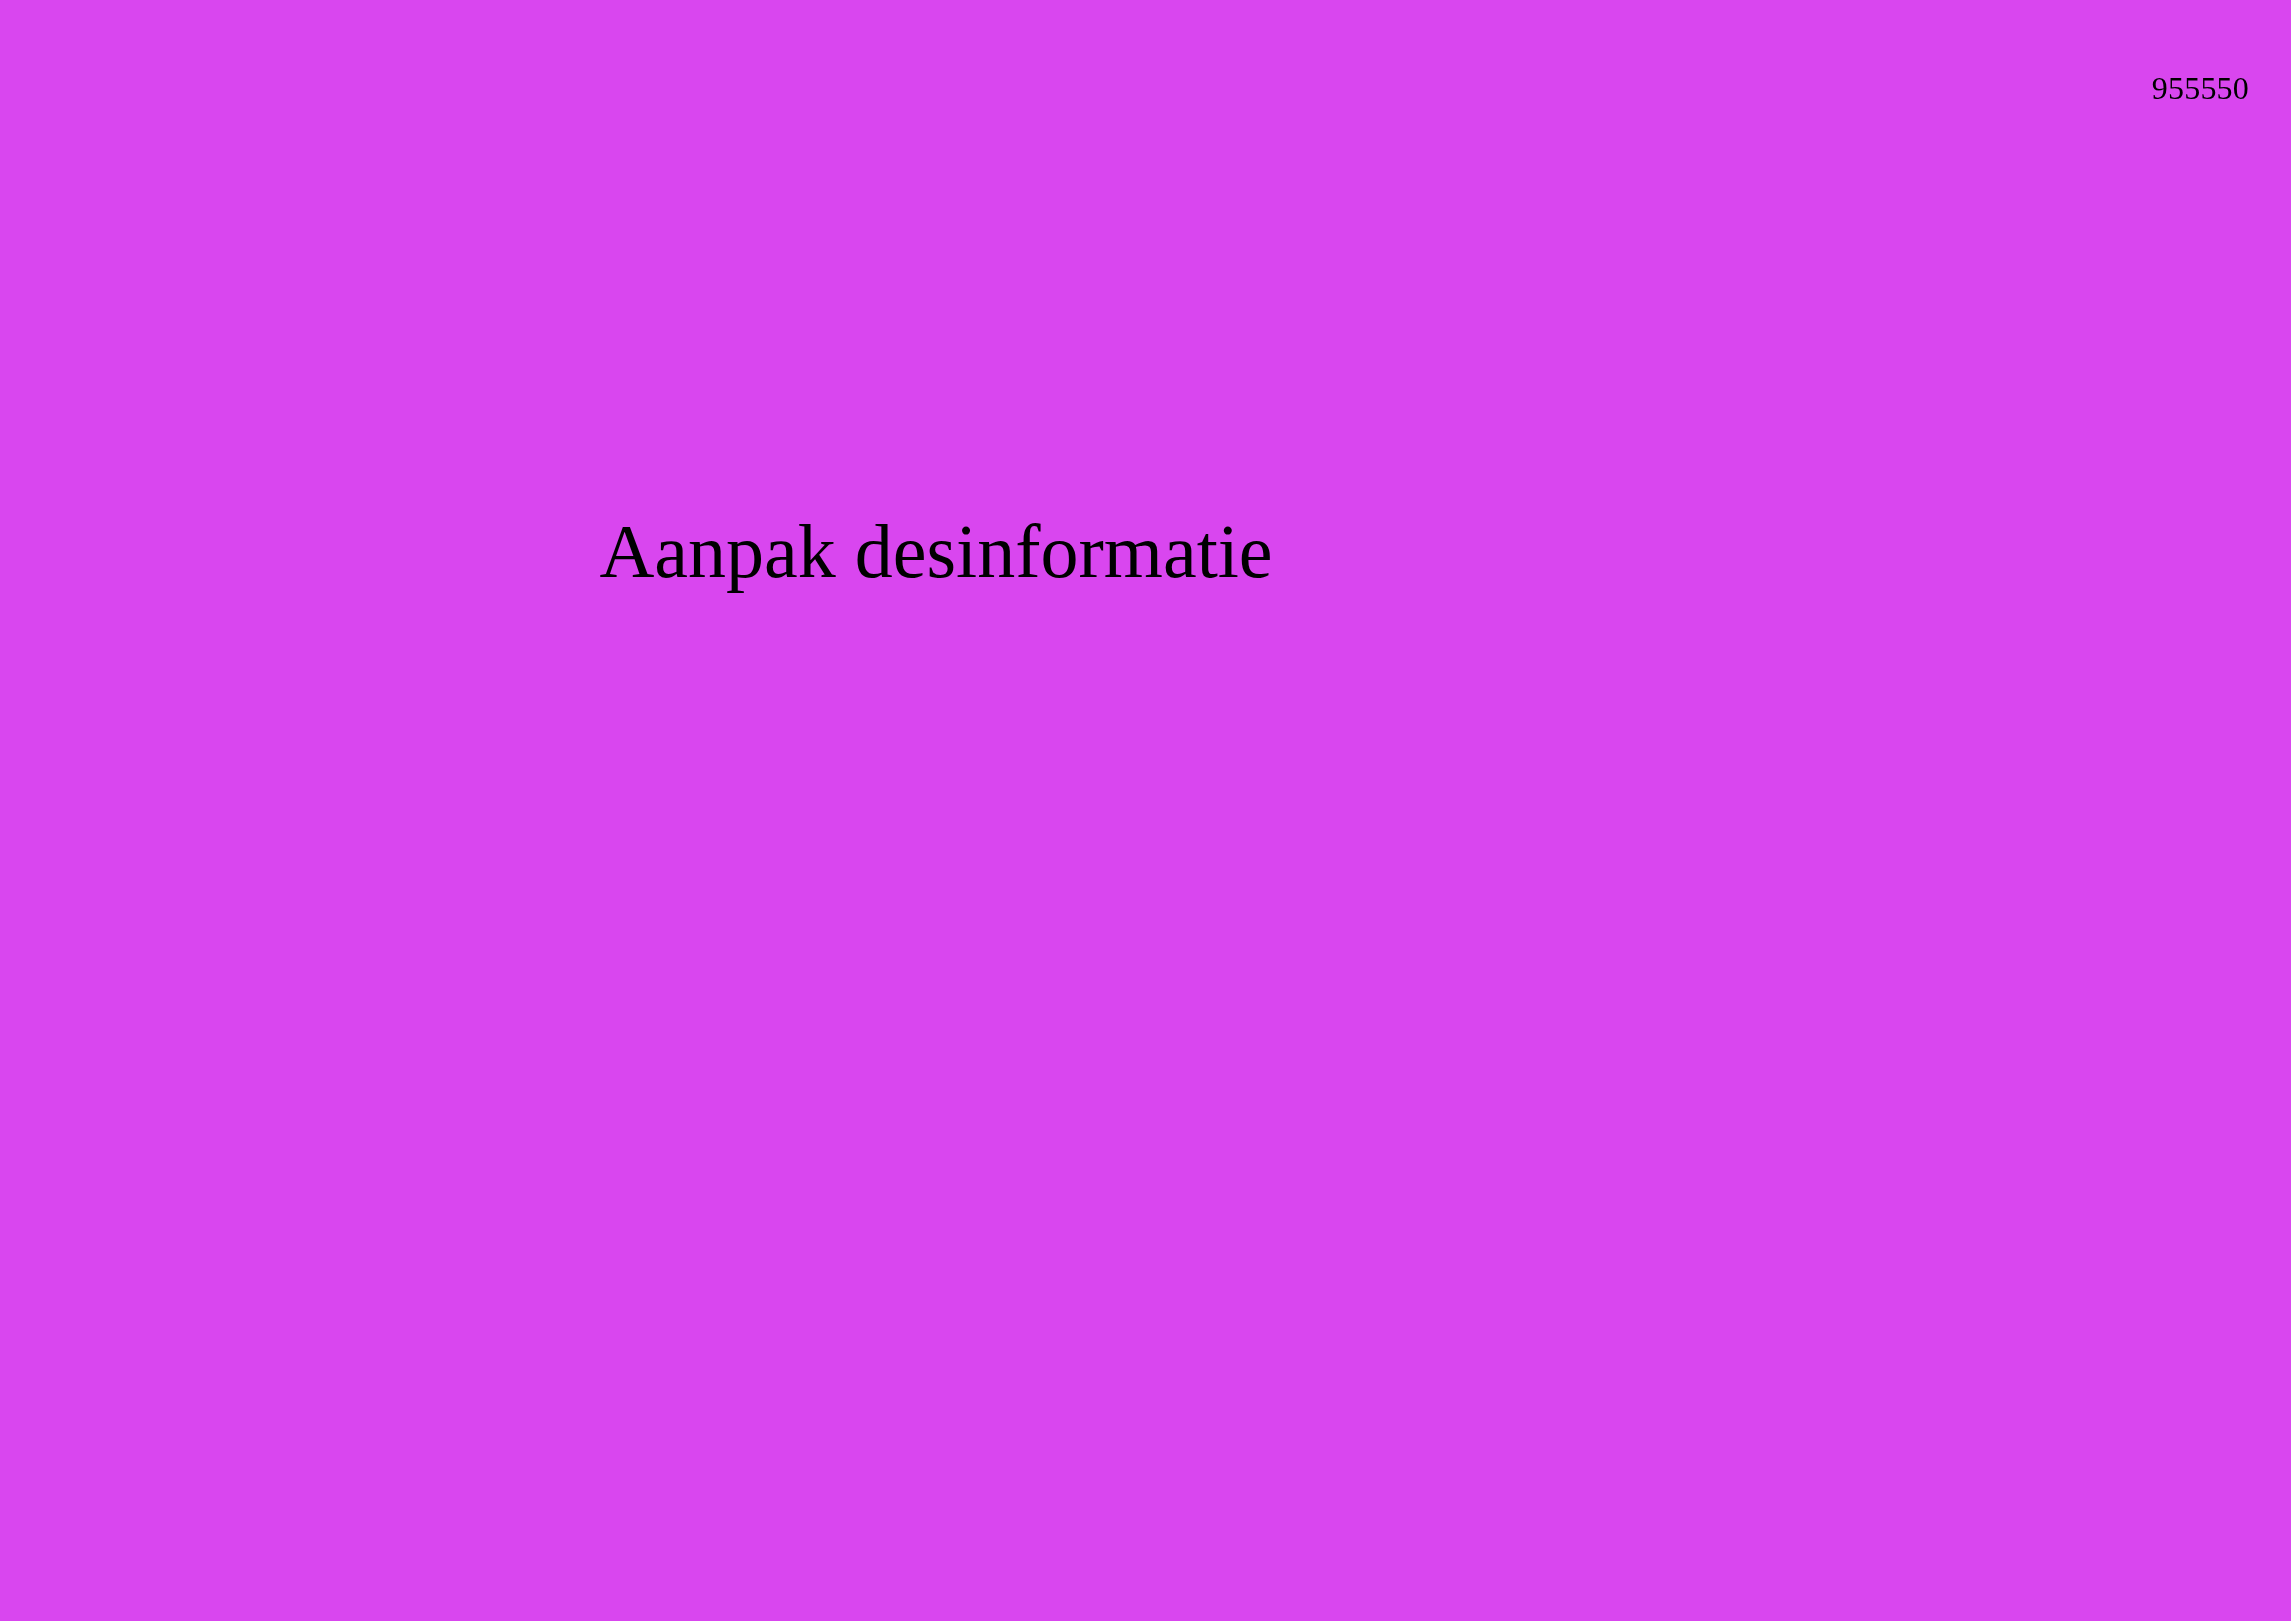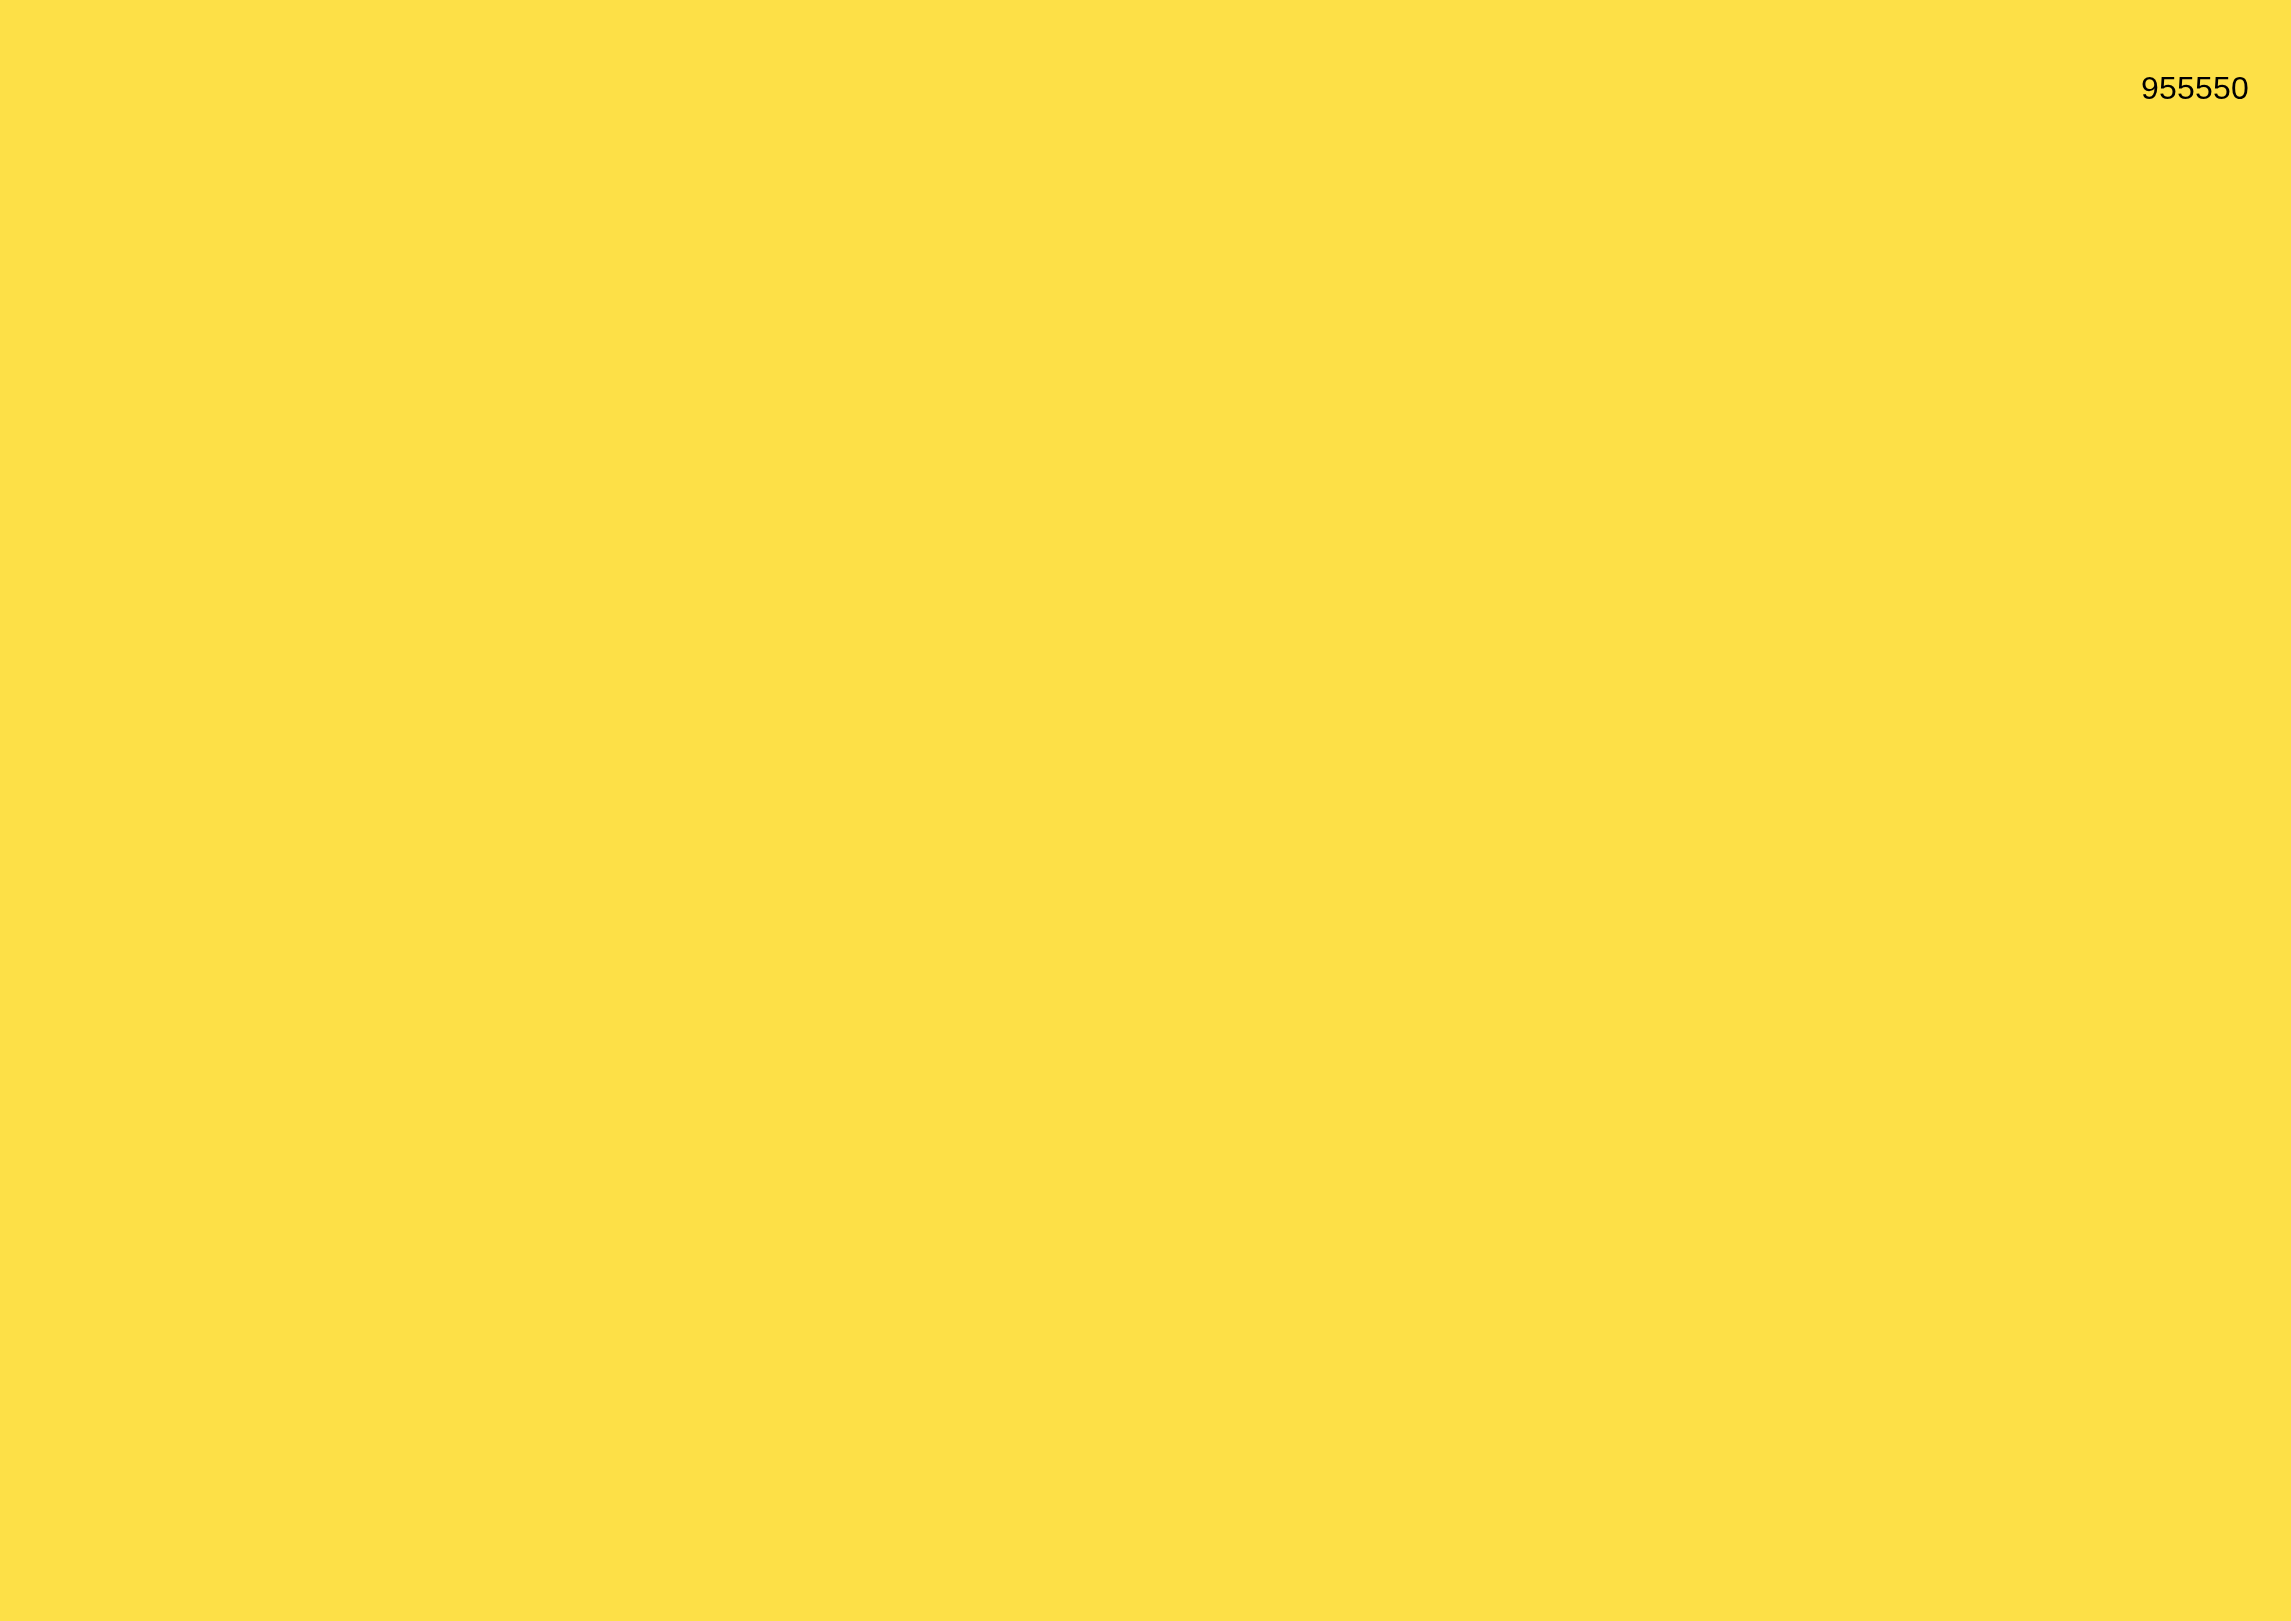--- a/index.html
+++ b/index.html
@@ -11,21 +11,22 @@
     width: 2292px;
     height: 1621px;
     position: relative;
     font-family: "Liberation Sans", sans-serif;
     color: #000000;
     overflow: hidden;
   }
   .page {
     position: absolute;
     inset: 0;
-    background: #fde047;
+    background: #d946ef;
+    font-family: Liberation Serif, serif;
   }
   .doc-id {
     position: absolute;
     top: 71px;
     right: 43px;
     font-size: 32px;
     line-height: 1.1;
     letter-spacing: 0.2px;
     color: #000000;
     white-space: nowrap;
@@ -57,16 +58,17 @@
     text-underline-offset: 2.9px;
   }
 </style>
 </head>
 <body>
 
 <div class="page">
 
   <div class="doc-id">955550</div>
 
+  <h1 class="slide-title">Aanpak desinformatie</h1>
 
 
 </div>
 
 
 </body></html>

